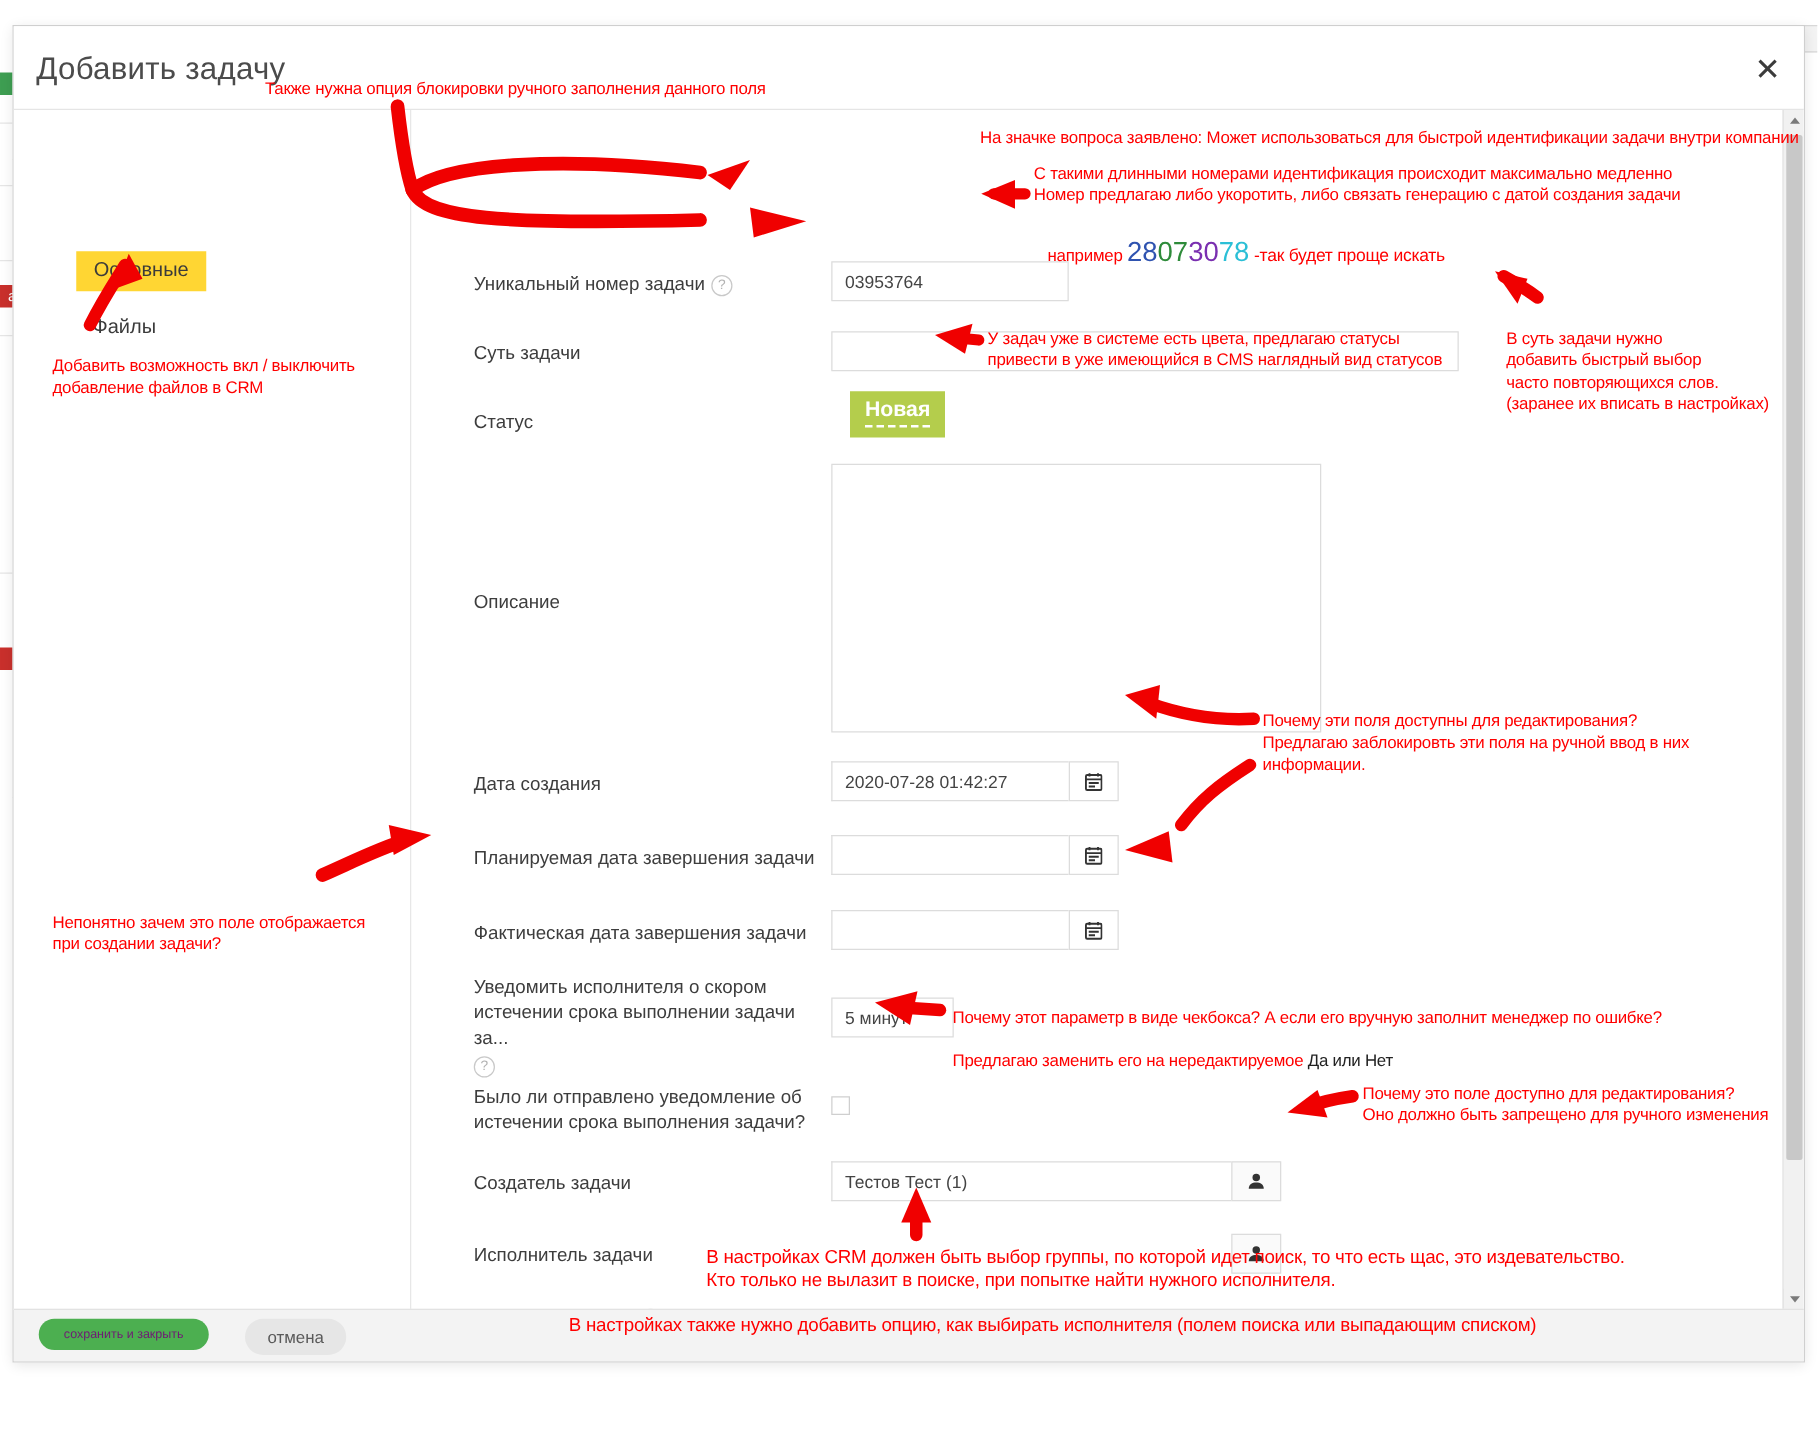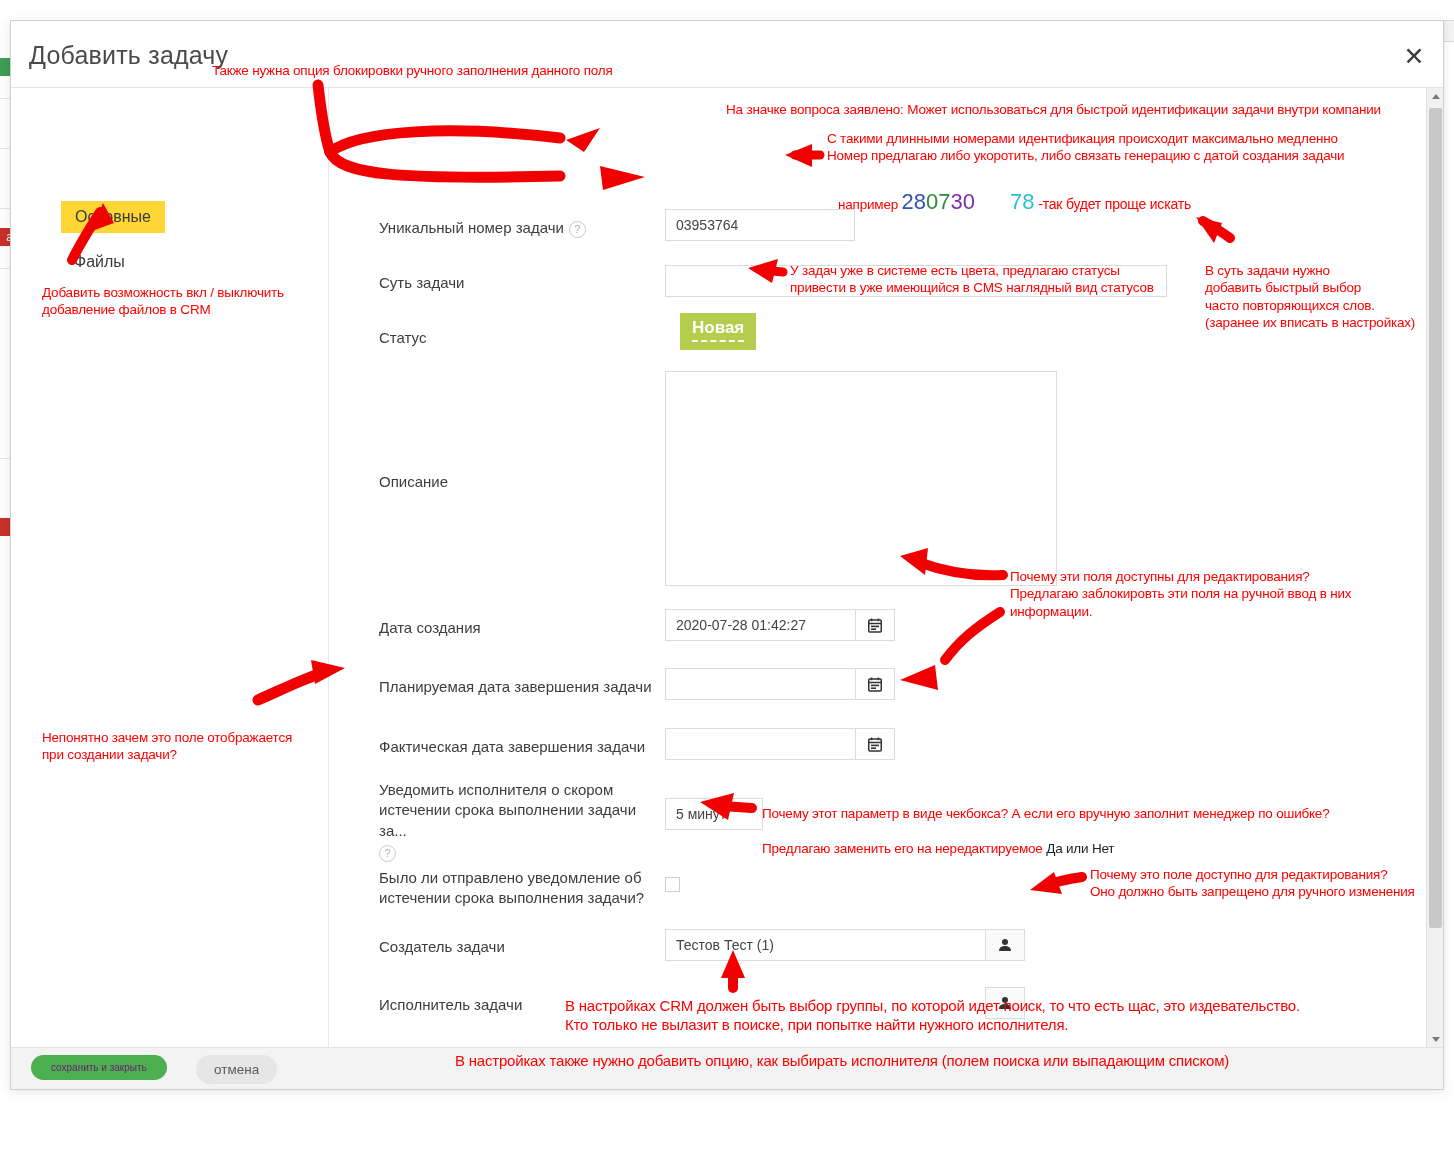--- a/index.html
+++ b/index.html
@@ -332,21 +332,21 @@
     font-stretch: condensed;
     letter-spacing: -0.2px;
     z-index: 40;
   }
   .anno.small { font-size: 13.5px; }
   .arrow-svg { position: absolute; z-index: 35; pointer-events: none; }
   .num-color { font-size: 22px; letter-spacing: 0px; }
   .nc1 { color: #2f53b0; }
   .nc2 { color: #2e8b3a; }
   .nc3 { color: #7a2fb0; }
-  .nc4 { color: #2bbfd6; padding-left: 35px; }
+  .nc4 { color: #2bbfd6; }
   .blk { color: #222222; }
 </style>
 </head>
 <body>
 
 <div id="root">
 
   <div class="bg-layer">
     <div class="bg-toprow">
       <span class="c1">Тип</span>
@@ -562,21 +562,21 @@
     <polygon points="1030,890 1062,894 1054,872" fill="#f00000"></polygon>
 
     <g fill="none" stroke="#f00000" stroke-width="10" stroke-linecap="round">
       <path d="M733,988 L733,968"></path>
     </g>
     <polygon points="733,950 721,978 745,978" fill="#f00000"></polygon>
   </svg>
 
   <div class="anno small" style="left:212px; top:62px;">Также нужна опция блокировки ручного заполнения данного поля</div>
 
-  <div class="anno small" style="left:726px; top:101px;">На значке вопроса заявлено: Может использоваться для быстрой идентификации задачи внутри компании</div>
+  <div class="anno small" style="left:784px; top:101px;">На значке вопроса заявлено: Может использоваться для быстрой идентификации задачи внутри компании</div>
 
   <div class="anno small" style="left:827px; top:130px;">С такими длинными номерами идентификация происходит максимально медленно
 Номер предлагаю либо укоротить, либо связать генерацию с датой создания задачи</div>
 
   <div class="anno" style="left:838px; top:170px;">
     <span style="font-size:13.5px;">например </span><span class="num-color nc1">28</span><span class="num-color nc2">07</span><span class="num-color nc3">30</span><span class="num-color nc4">78</span><span class="big"> -так будет проще искать</span>
   </div>
 
   <div class="anno small" style="left:42px; top:284px;">Добавить возможность вкл / выключить
 добавление файлов в CRM</div>

